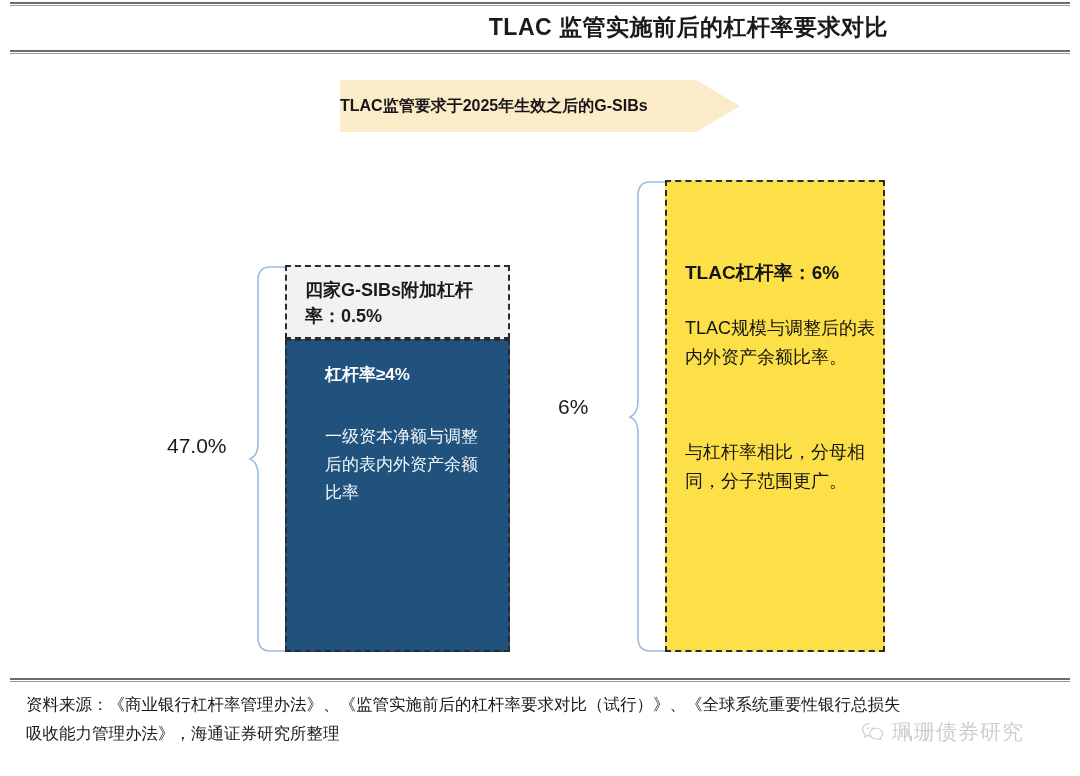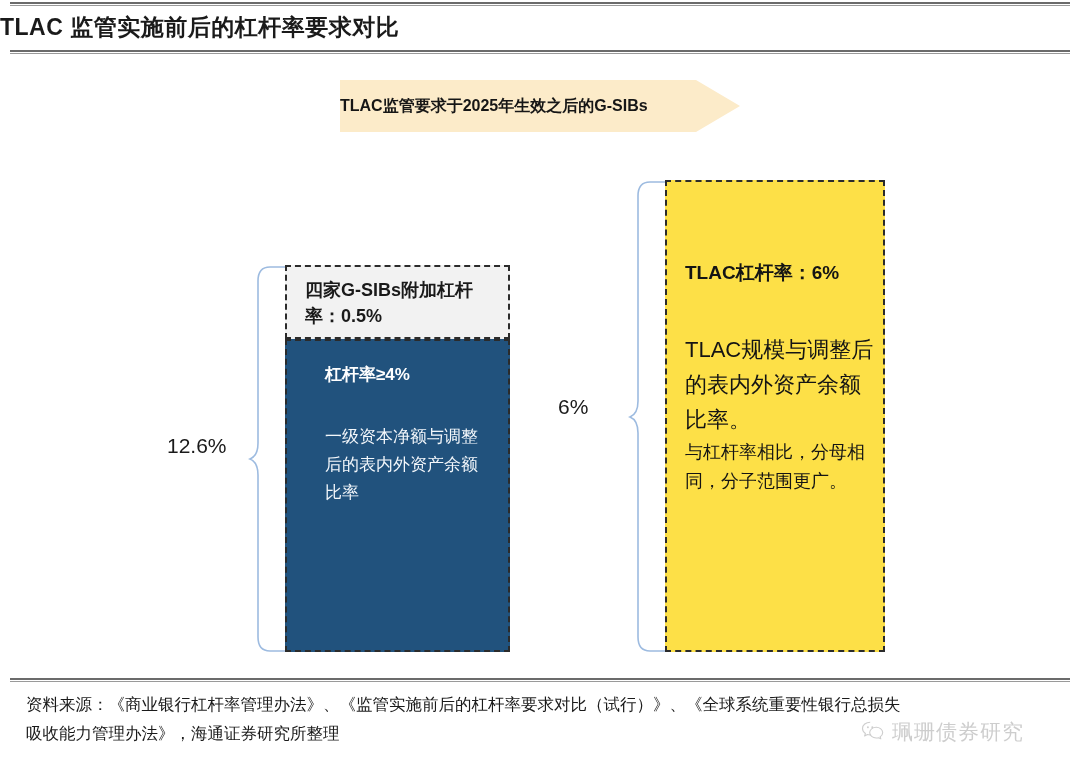--- a/index.html
+++ b/index.html
@@ -30,26 +30,27 @@
   }
   .rule.top { top: 2px; }
   .rule.under-title { top: 50px; }
   .rule.above-source { top: 678px; }
 
   .chart-title {
     position: absolute;
     left: 0;
     top: 12px;
     width: 856px;
-    text-align: left;
+    text-align: right;
     font-size: 23px;
     font-weight: bold;
     color: #1a1a1a;
     letter-spacing: 0.5px;
     white-space: nowrap;
+    padding-left: 32px;
   }
 
   
   .banner {
     position: absolute;
     left: 340px;
     top: 80px;
     width: 400px;
     height: 52px;
     background: #fcebc9;
@@ -141,24 +142,23 @@
     font-size: 19px;
     font-weight: bold;
     color: #141414;
     white-space: nowrap;
   }
   .box-pink-body1 {
     position: absolute;
     left: 18px;
     top: 132px;
     width: 190px;
-    font-size: 22px;
+    font-size: 18px;
     line-height: 1.6;
     color: #141414;
-    margin-top: 18px;
   }
   .box-pink-body2 {
     position: absolute;
     left: 18px;
     top: 256px;
     width: 190px;
     font-size: 18px;
     line-height: 1.6;
     color: #141414;
   }
@@ -188,21 +188,21 @@
     line-height: 1.75;
     color: #1a1a1a;
   }
 
   
   .watermark {
     position: absolute;
     left: 860px;
     top: 718px;
     display: flex;
-    align-items: flex-start;
+    align-items: center;
     opacity: 0.42;
   }
   .watermark .wm-icon {
     width: 26px;
     height: 26px;
     margin-right: 6px;
   }
   .watermark .wm-text {
     font-size: 21px;
     color: #8a8a8a;
@@ -223,21 +223,21 @@
 
   <div class="banner">
     <span class="banner-label">TLAC监管要求于2025年生效之后的G-SIBs</span>
   </div>
 
   <div class="brace" style="left:248px; top:265px;">
     <svg width="42" height="388" viewBox="0 0 42 388" fill="none" xmlns="http://www.w3.org/2000/svg" aria-hidden="true">
       <path d="M40 2 H22 C14 2 10 7 10 16 V178 C10 187 7 192 2 194 C7 196 10 201 10 210 V372 C10 381 14 386 22 386 H40" stroke="#9dbbe0" stroke-width="1.6" fill="none" stroke-linecap="round"></path>
     </svg>
   </div>
-  <div class="brace-label label-left">12.6%</div>
+  <div class="brace-label label-left">47.0%</div>
 
   <div class="col-left">
     <div class="box-gray">
       <div class="box-gray-text">四家G-SIBs附加杠杆率：0.5%</div>
     </div>
     <div class="box-blue">
       <div class="box-blue-head">杠杆率≥4%</div>
       <div class="box-blue-body">一级资本净额与调整后的表内外资产余额比率</div>
     </div>
   </div>

